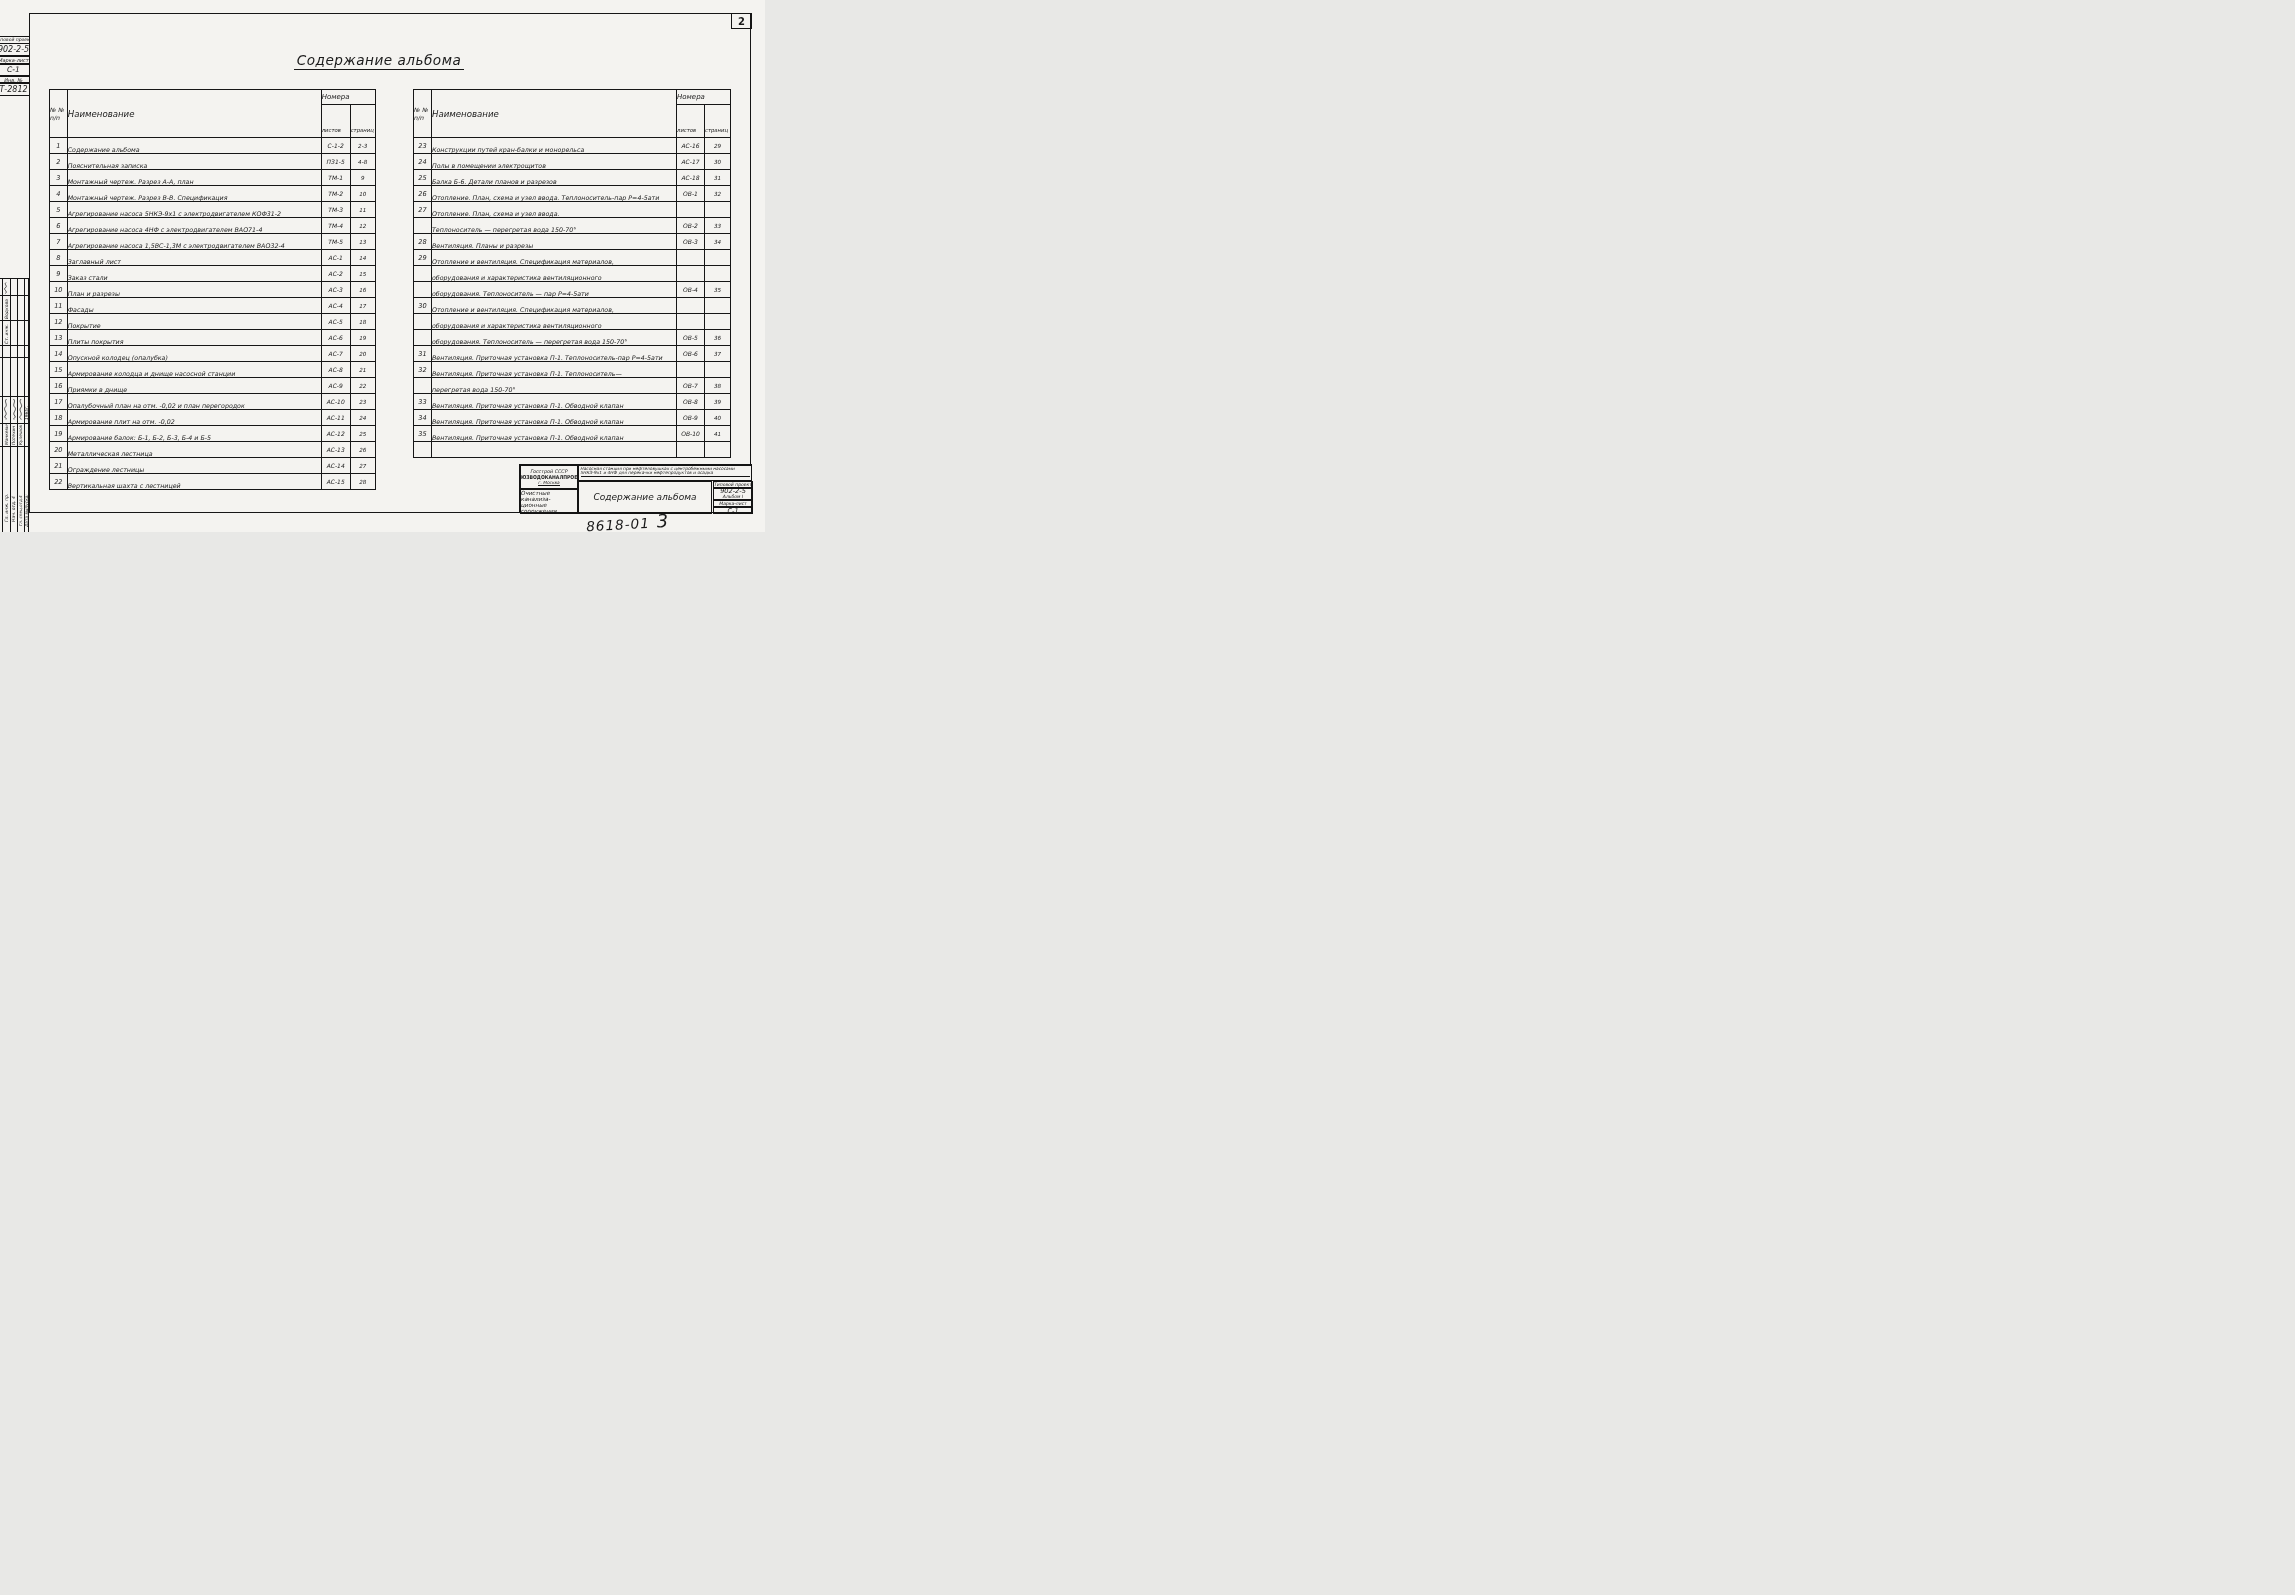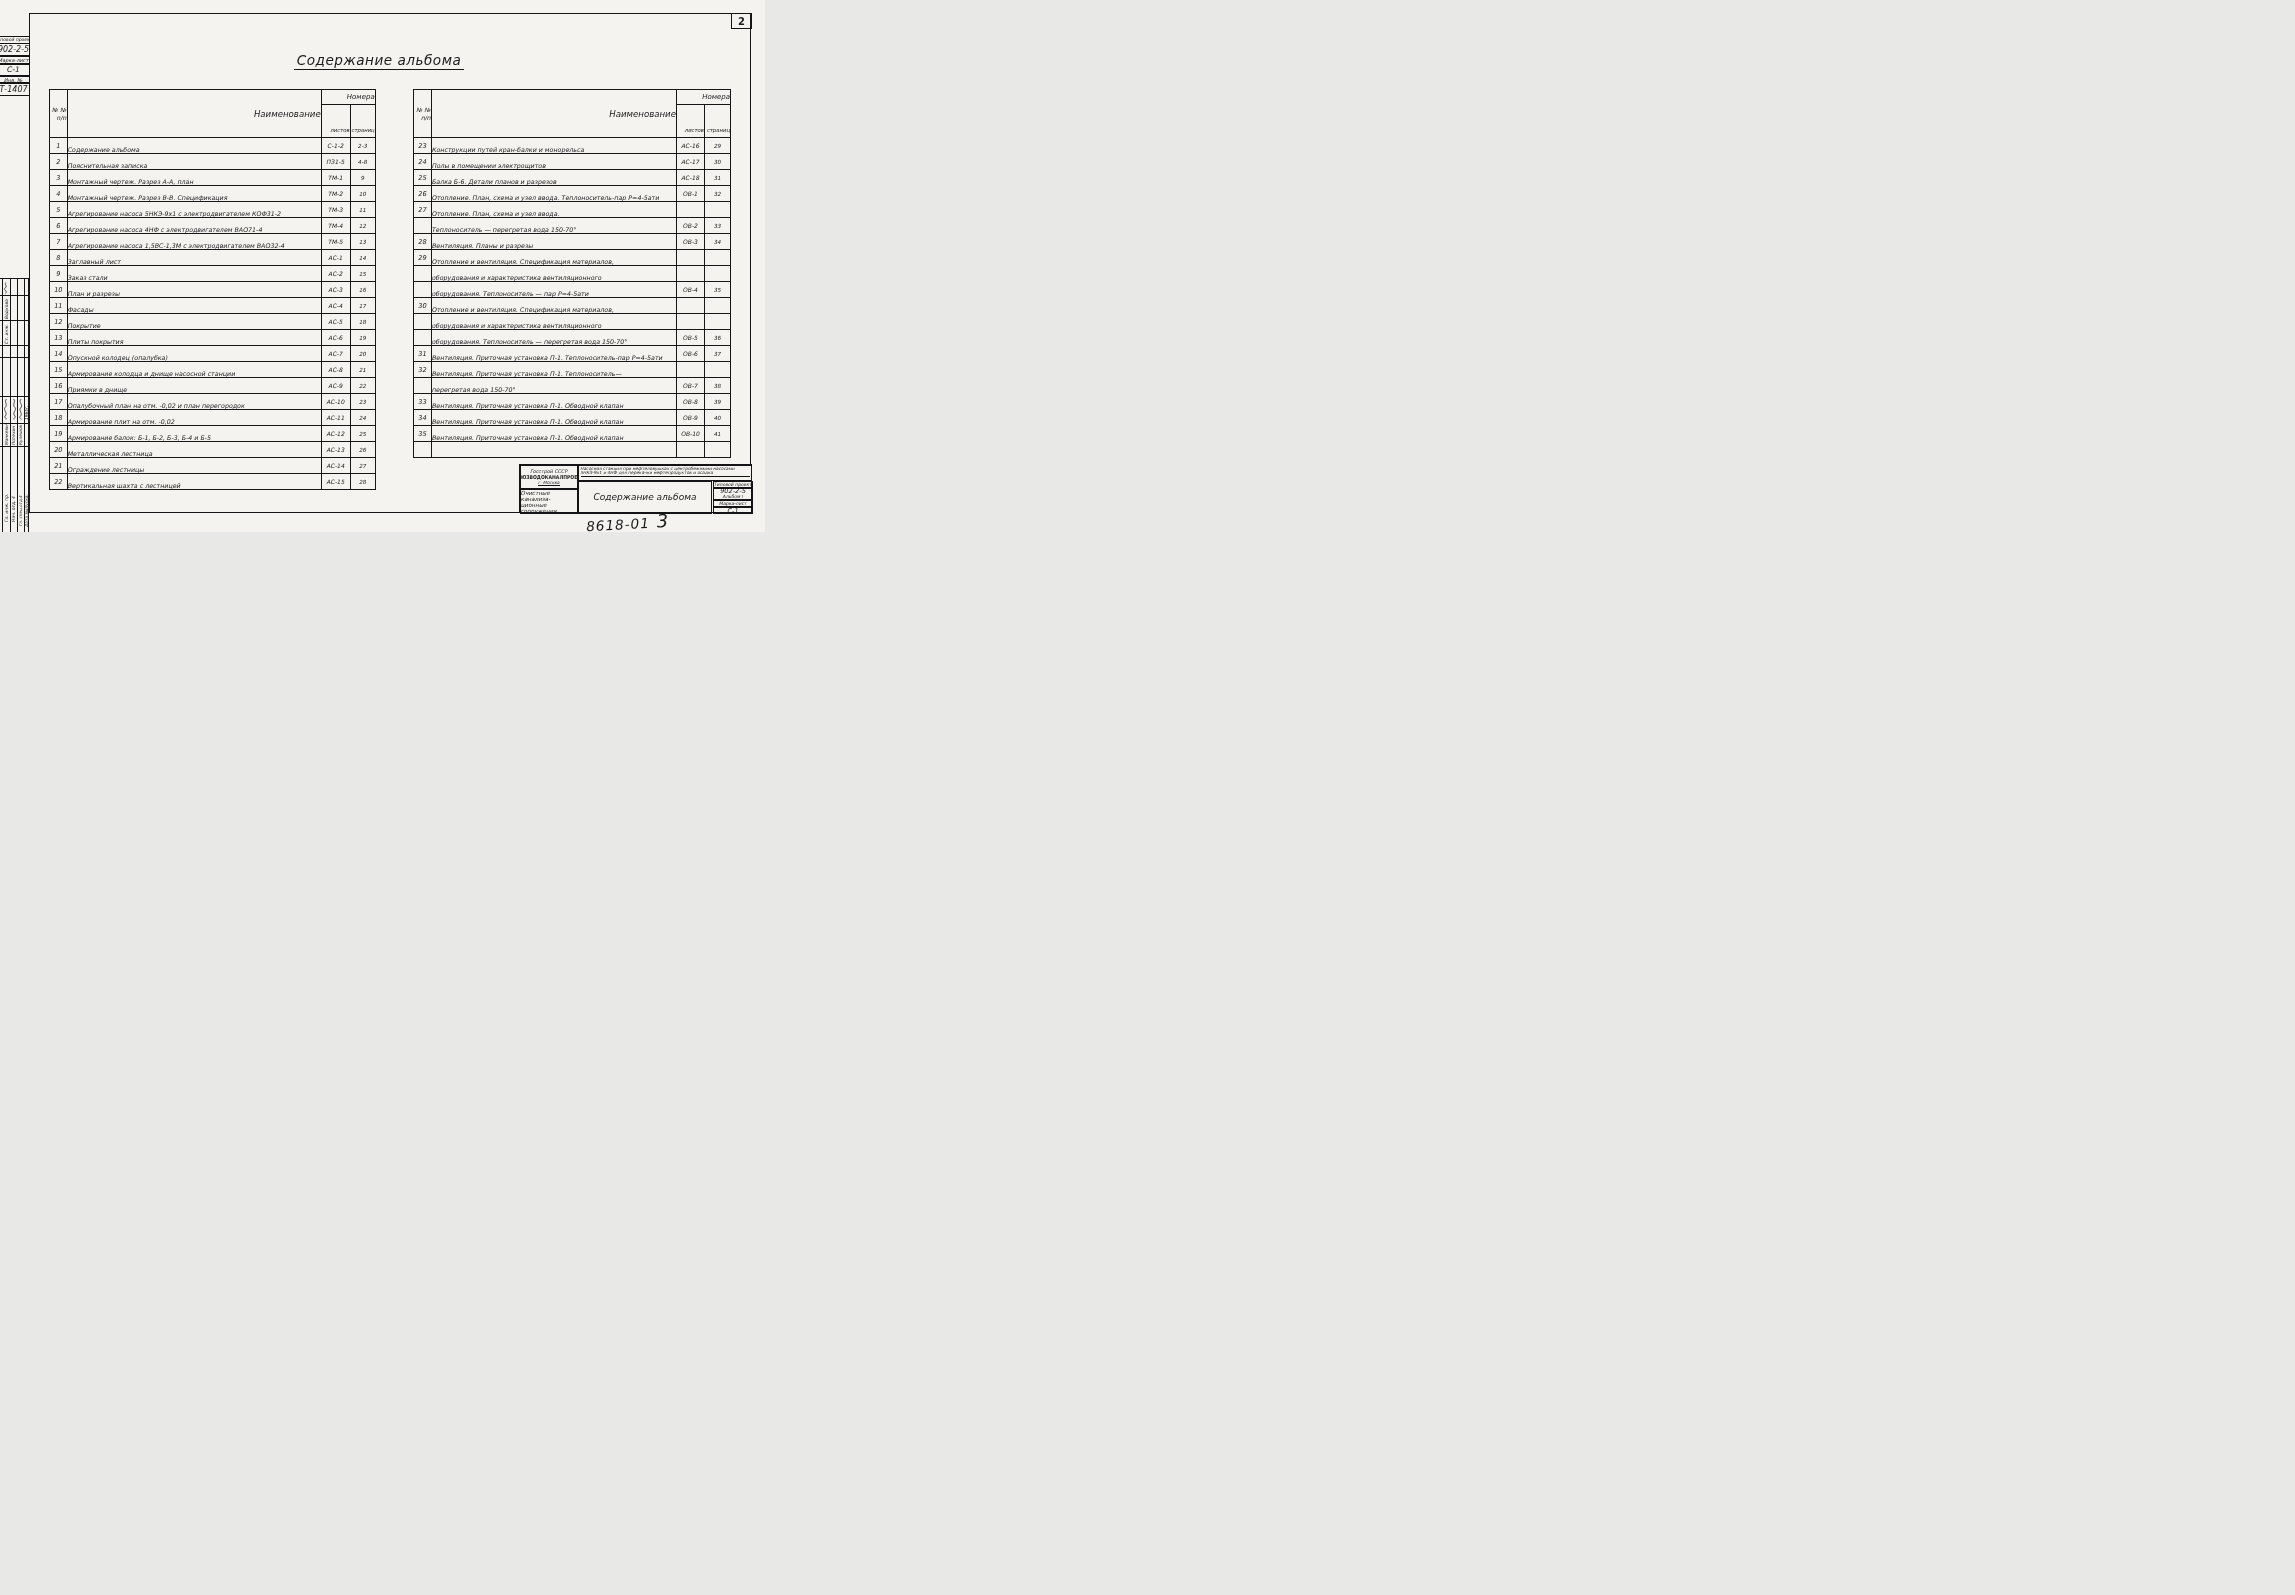--- a/index.html
+++ b/index.html
@@ -17,21 +17,21 @@
          font-size:10px;font-weight:bold;}
   
   .main-title{position:absolute;left:283px;top:52px;width:192px;text-align:center;}
   .main-title span{font-style:italic;font-size:13.6px;letter-spacing:0.5px;
                    border-bottom:1.5px solid #161616;padding:0 3px 1px 3px;}
   
   table.toc{position:absolute;border-collapse:collapse;table-layout:fixed;
             background:transparent;}
   table.toc th,table.toc td{border:1px solid #161616;padding:0;font-style:italic;
             overflow:hidden;white-space:nowrap;}
-  table.toc thead th{font-weight:normal;text-align:right;vertical-align:middle;margin-left:21px;}
+  table.toc thead th{font-weight:normal;text-align:left;vertical-align:middle;margin-left:21px;}
   .th-num{font-size:6px;line-height:7.6px;}
   .th-name{font-size:8.6px;}
   .th-numbers{font-size:7px;height:14px;}
   .th-sub{font-size:5.3px;height:28px;vertical-align:bottom !important;padding-bottom:4px !important;}
   table.toc tbody tr{height:16px;}
   td.cell-num{text-align:center;font-size:6.6px;vertical-align:middle;}
   td.cell-name{font-size:6.3px;vertical-align:bottom;padding:0 2px 3px 4.5px;}
   td.cell-sheet{text-align:center;font-size:6px;vertical-align:middle;}
   td.cell-page{text-align:center;font-size:5.6px;vertical-align:middle;}
   
@@ -71,21 +71,21 @@
   <div class="cstamp" style="top:56px;height:8px;font-size:5px;">
     <span>Марка-лист</span>
     </div>
   <div class="cstamp" style="top:64px;height:11.6px;font-size:7.6px;">
     <span>С-1</span>
     </div>
   <div class="cstamp" style="top:76px;height:7px;font-size:5px;">
     <span>Инв. №</span>
     </div>
   <div class="cstamp" style="top:83px;height:13px;font-size:8px;">
-    <span>Т-1407</span>
+    <span>Т-2812</span>
     </div>
 
   <div class="main-title">
     <span>Содержание альбома</span>
   </div>
 
   <table class="toc" style="left:49px;top:89px;width:326px;">
     <colgroup>
         <col style="width:17.7px">
         <col style="width:254px">

